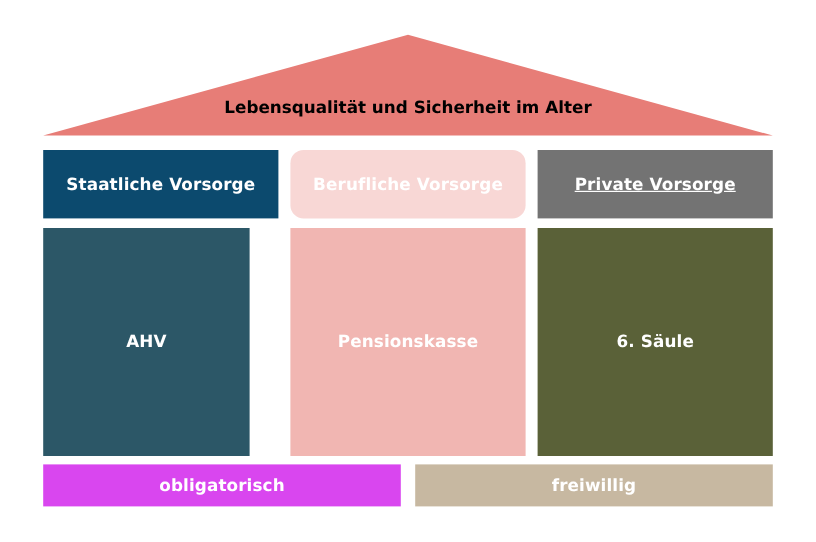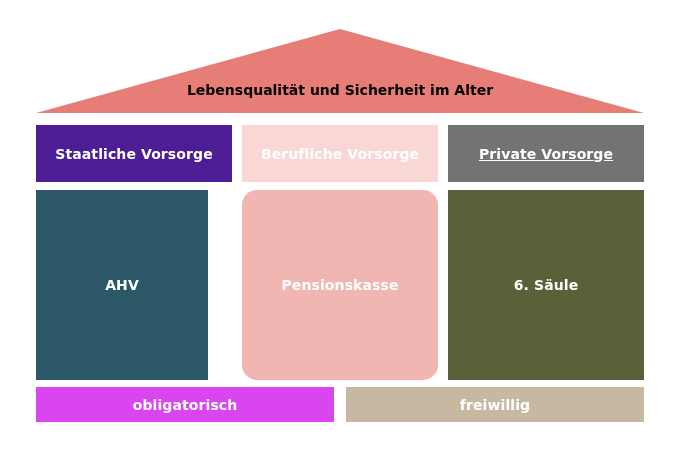--- a/index.html
+++ b/index.html
@@ -13,22 +13,22 @@
                 color: #000000; font-weight: bold; font-size: 14px; }
 </style>
 </head>
 <body>
 
 <svg class="roof" width="680" height="120" viewBox="0 0 680 120">
   <polygon points="340,29 644,113 36,113" fill="#e77d77"></polygon>
 </svg>
 <div class="roof-label">Lebensqualität und Sicherheit im Alter</div>
 
-<div class="abs" style="left:36px; top:125px; width:196px; height:57px; background:#4c1d95;">Staatliche Vorsorge</div>
-<div class="abs" style="left:242px; top:125px; width:196px; height:57px; background:#f8d7d5;">Berufliche Vorsorge</div>
+<div class="abs" style="left:36px; top:125px; width:196px; height:57px; background:#0c4a6e;">Staatliche Vorsorge</div>
+<div class="abs" style="left:242px; top:125px; width:196px; height:57px; background:#f8d7d5;border-radius:11px;">Berufliche Vorsorge</div>
 <div class="abs" style="left:448px; top:125px; width:196px; height:57px; background:#737373;text-decoration:underline;">Private Vorsorge</div>
 
 <div class="abs" style="left:36px; top:190px; width:172px; height:190px; background:#2c5767;">AHV</div>
-<div class="abs" style="left:242px; top:190px; width:196px; height:190px; background:#f1b6b2;border-radius:15px;">Pensionskasse</div>
+<div class="abs" style="left:242px; top:190px; width:196px; height:190px; background:#f1b6b2;">Pensionskasse</div>
 <div class="abs" style="left:448px; top:190px; width:196px; height:190px; background:#5a6138;">6. Säule</div>
 
 <div class="abs" style="left:36px; top:387px; width:298px; height:35px; background:#d946ef;">obligatorisch</div>
 <div class="abs" style="left:346px; top:387px; width:298px; height:35px; background:#c7b8a1;text-align:center;">freiwillig</div>
 
 </body></html>

